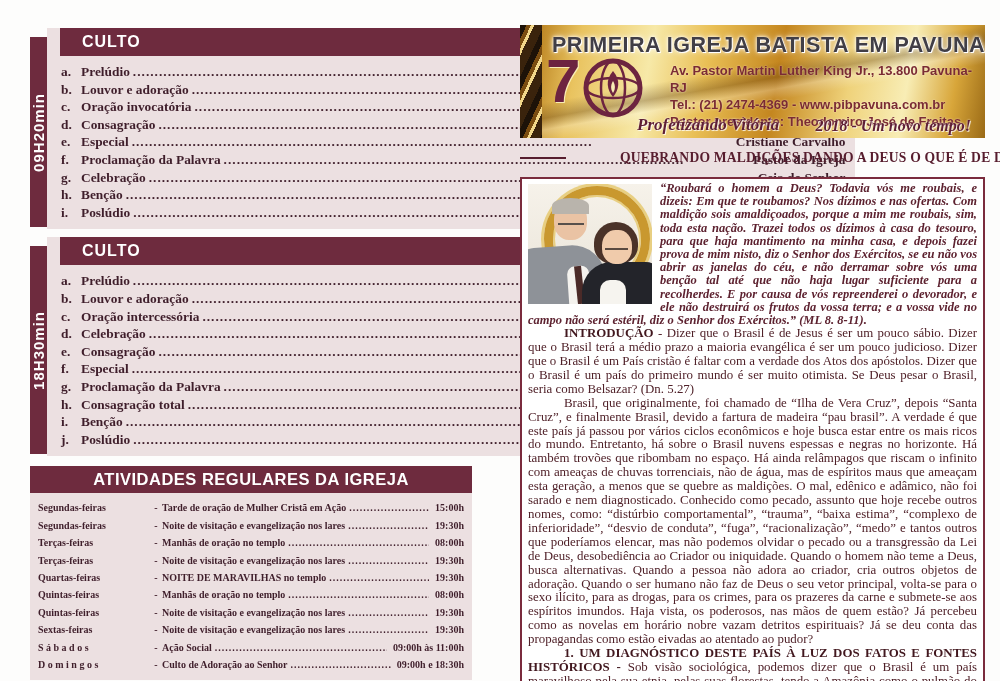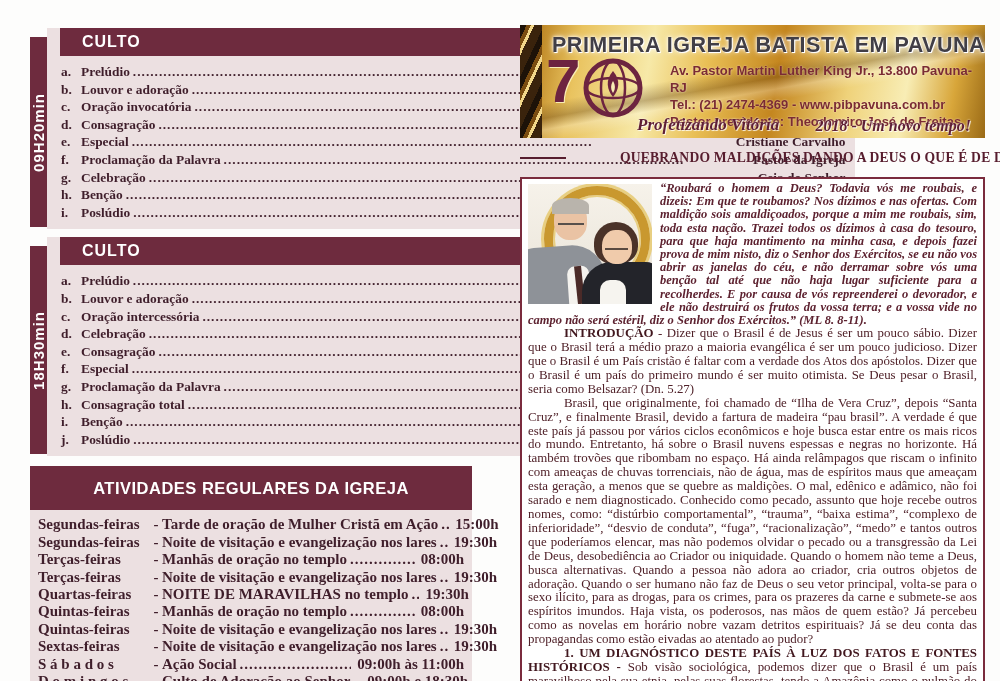--- a/index.html
+++ b/index.html
@@ -19,24 +19,24 @@
   .h-left{padding-left:22px;flex:1;}
   .h-right{width:168px;}
   .tbl-body{padding:7px 10px 8px 14px;}
   .row{display:flex;align-items:baseline;line-height:17.6px;font-weight:bold;font-size:13.4px;color:#3f1e2b;}
   .lt{width:20px;flex:0 0 20px;}
   .nm{white-space:nowrap;}
   .dots{flex:1;overflow:hidden;white-space:nowrap;min-width:8px;margin:0 3px;}
   .dots::after{content:"..........................................................................................................";letter-spacing:1px;}
   .val{width:158px;flex:0 0 158px;white-space:nowrap;text-align:right;}
   .acts{margin-top:10px;}
-  .acts-head{height:44px;background:#6e2b3e;display:flex;align-items:center;justify-content:center;
+  .acts-head{height:27px;background:#6e2b3e;display:flex;align-items:center;justify-content:center;
              color:#fff;font-family:"Liberation Sans",sans-serif;font-weight:bold;font-size:16.5px;letter-spacing:.5px;}
   .acts-body{background:#ece0e1;padding:6px 8px 7px 8px;}
-  .arow{display:flex;align-items:baseline;line-height:17.4px;font-weight:bold;font-size:15px;color:#3f1e2b;}
+  .arow{display:flex;align-items:baseline;line-height:17.4px;font-weight:bold;font-size:10px;color:#3f1e2b;}
   .day{flex:0 0 112px;white-space:nowrap;}
   .dash{flex:0 0 12px;text-align:center;}
   .desc{white-space:nowrap;}
   .time{white-space:nowrap;margin-left:3px;}
   
   .right-page{position:absolute;left:520px;top:25px;width:465px;}
   .banner{position:relative;height:113px;overflow:hidden;
     background:
       linear-gradient(170deg, rgba(0,0,0,0) 42%, rgba(70,38,6,.30) 50%, rgba(255,255,255,.25) 56%, rgba(0,0,0,0) 62%),
       linear-gradient(100deg,#6b4a12 0%,#c08a28 5%,#e9c35f 13%,#f7e9a8 28%,#e9bf55 40%,#c4861f 55%,#efd27a 70%,#f8edb5 82%,#d8a63a 92%,#9a6a16 100%);}

